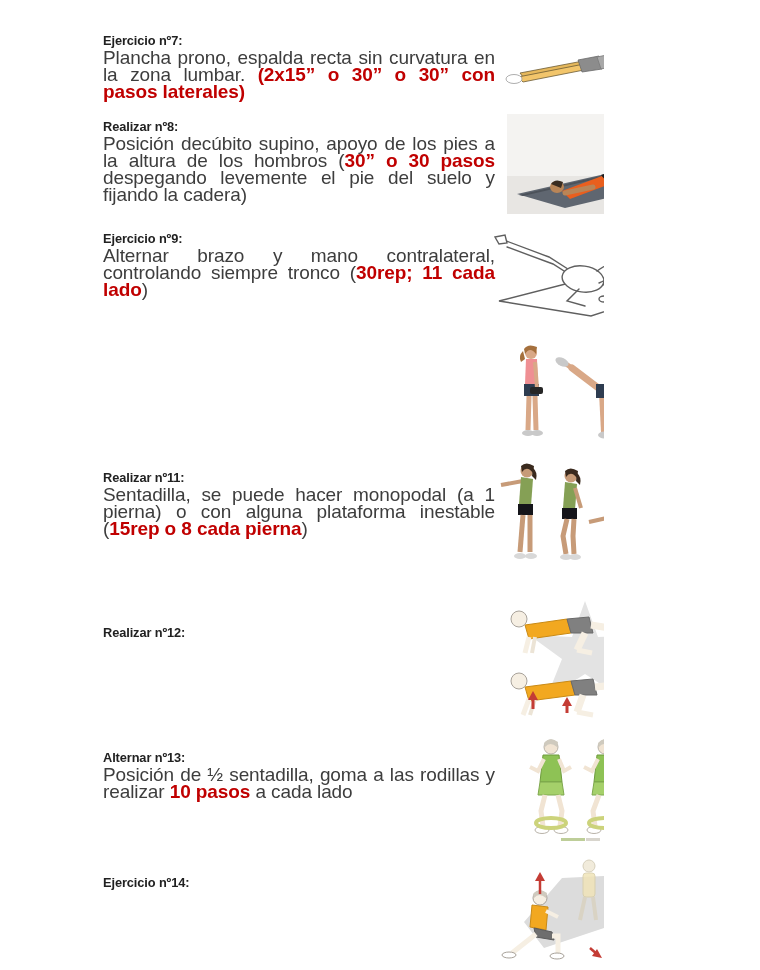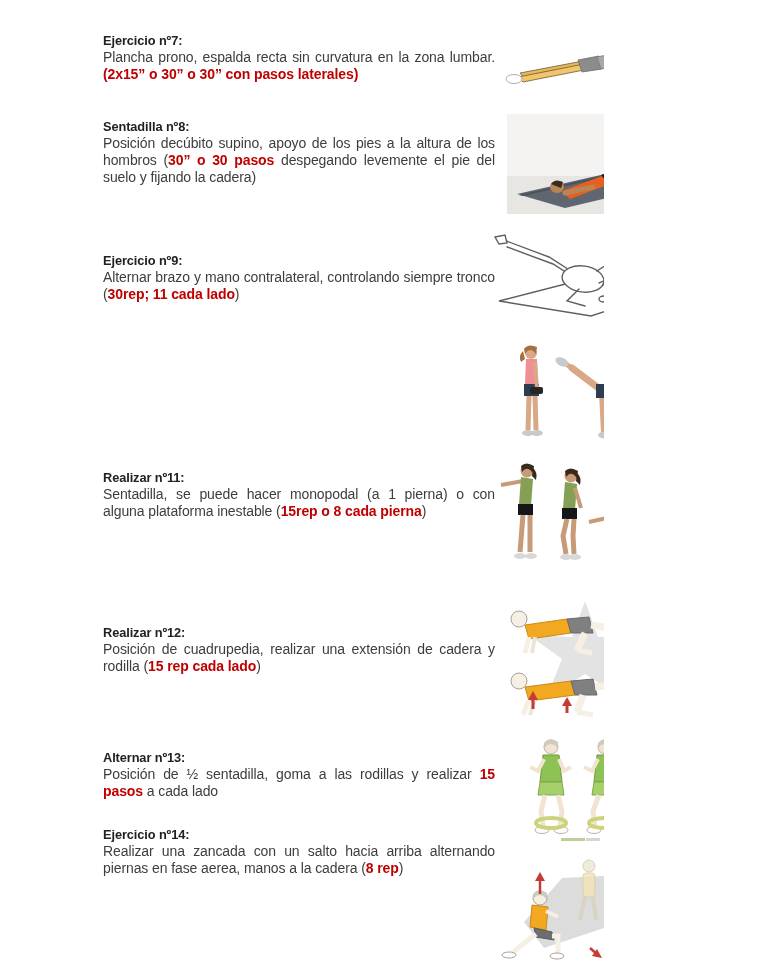--- a/index.html
+++ b/index.html
@@ -6,66 +6,64 @@
   .page{
     position:relative;width:604px;height:970px;background:#ffffff;overflow:hidden;
     font-family:"Liberation Sans",sans-serif;
   }
   .exercise{position:absolute;left:103px;width:392px;}
   .ex-title{
     margin:0;font-size:12.8px;line-height:17px;font-weight:bold;color:#212121;
     letter-spacing:-0.1px;
   }
   .ex-desc{
-    margin:0;font-size:14px;line-height:17px;color:#3d3d3d;text-align:justify;
+    margin:0;font-size:19px;line-height:17px;color:#3d3d3d;text-align:justify;
     letter-spacing:-0.1px;
   }
   .seg-red{color:#c00000;font-weight:bold;}
   .illu{position:absolute;margin:0;padding:0;}
   .illu svg{display:block;width:100%;height:100%;}
 </style>
 </head>
 <body>
 
 <div class="page">
 
   <section class="exercise" style="top:32px">
     <h3 class="ex-title">Ejercicio nº7:</h3>
     <p class="ex-desc"><span>Plancha prono, espalda recta sin curvatura en la zona lumbar. </span><span class="seg-red">(2x15” o 30” o 30” con pasos laterales)</span></p>
   </section>
 
   <section class="exercise" style="top:118px">
-    <h3 class="ex-title">Sentadilla nº8:</h3>
+    <h3 class="ex-title">Realizar nº8:</h3>
     <p class="ex-desc"><span>Posición decúbito supino, apoyo de los pies a la altura de los hombros (</span><span class="seg-red">30” o 30 pasos</span><span> despegando levemente el pie del suelo y fijando la cadera)</span></p>
   </section>
 
-  <section class="exercise" style="top:252px">
+  <section class="exercise" style="top:230px">
     <h3 class="ex-title">Ejercicio nº9:</h3>
     <p class="ex-desc"><span>Alternar brazo y mano contralateral, controlando siempre tronco (</span><span class="seg-red">30rep; 11 cada lado</span><span>)</span></p>
   </section>
 
 
   <section class="exercise" style="top:469px">
     <h3 class="ex-title">Realizar nº11:</h3>
     <p class="ex-desc"><span>Sentadilla, se puede hacer monopodal (a 1 pierna) o con alguna plataforma inestable (</span><span class="seg-red">15rep o 8 cada pierna</span><span>)</span></p>
   </section>
 
   <section class="exercise" style="top:624px">
     <h3 class="ex-title">Realizar nº12:</h3>
-    <p class="ex-desc"><span>Posición de cuadrupedia, realizar una extensión de cadera y rodilla (</span><span class="seg-red">15 rep cada lado</span><span>)</span></p>
   </section>
 
   <section class="exercise" style="top:749px">
     <h3 class="ex-title">Alternar nº13:</h3>
-    <p class="ex-desc"><span>Posición de ½ sentadilla, goma a las rodillas y realizar </span><span class="seg-red">15 pasos</span><span> a cada lado</span></p>
-  </section>
-
-  <section class="exercise" style="top:826px">
+    <p class="ex-desc"><span>Posición de ½ sentadilla, goma a las rodillas y realizar </span><span class="seg-red">10 pasos</span><span> a cada lado</span></p>
+  </section>
+
+  <section class="exercise" style="top:874px">
     <h3 class="ex-title">Ejercicio nº14:</h3>
-    <p class="ex-desc"><span>Realizar una zancada con un salto hacia arriba alternando piernas en fase aerea, manos a la cadera (</span><span class="seg-red">8 rep</span><span>)</span></p>
   </section>
 
   <figure class="illu" style="left:504px;top:38px;width:152px;height:52px">
     <svg viewBox="0 0 152 52" xmlns="http://www.w3.org/2000/svg">
       <g stroke="#6b5a33" stroke-width="0.8">
         <path d="M16 35 L79 23 L83 27 L19 39 Z" fill="#e6b85c"></path>
         <path d="M14 39 L80 26 L85 31 L19 44 Z" fill="#f2c56b"></path>
         <ellipse cx="10" cy="41" rx="8" ry="4.5" fill="#ffffff" stroke="#999999"></ellipse>
         <path d="M74 22 L95 18 L98 31 L78 34 Z" fill="#8c8c8c" stroke="#6a6a6a"></path>
         <path d="M93 19 L127 12 L131 24 L97 31 Z" fill="#a8a8a8" stroke="#7a7a7a"></path>

